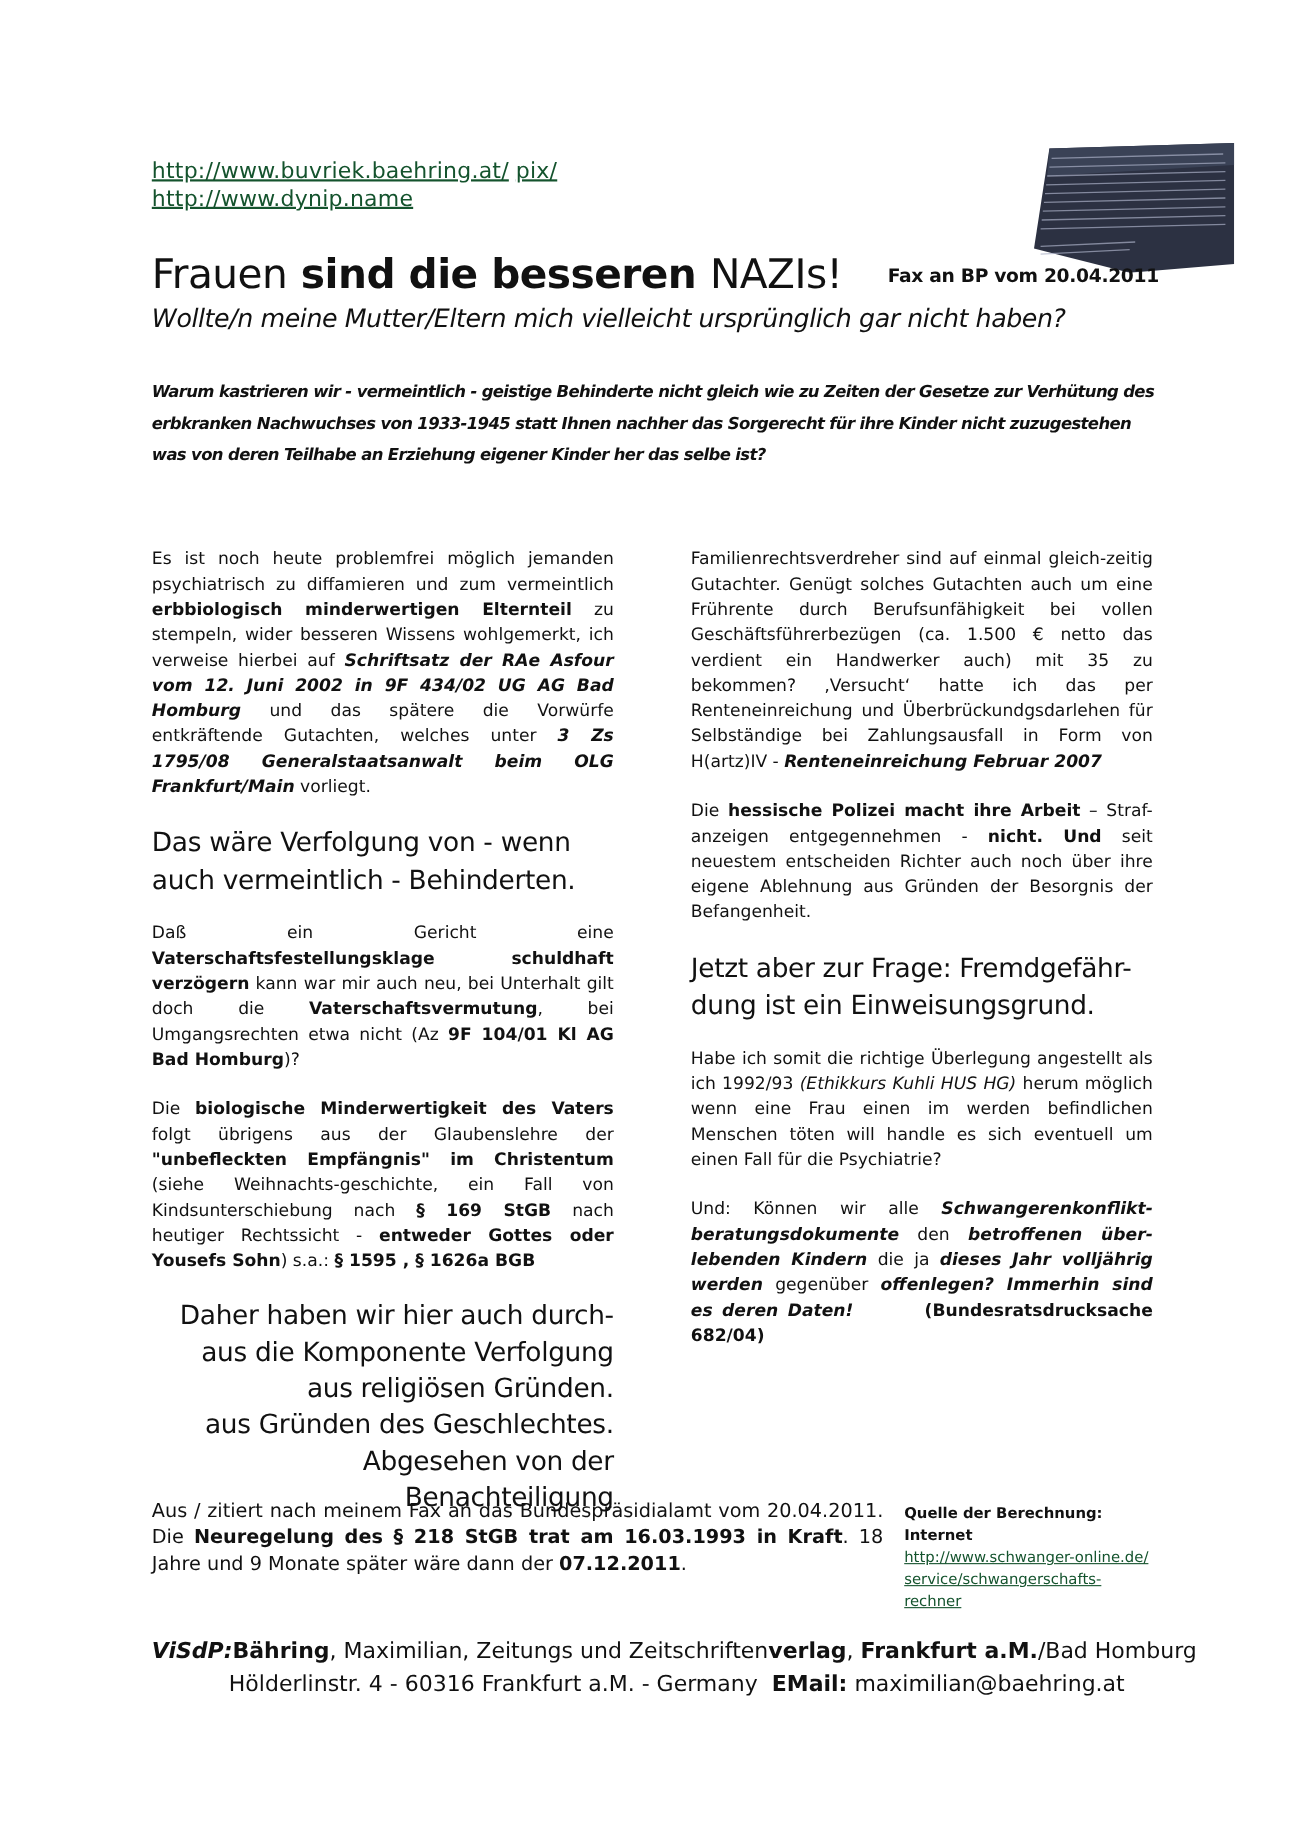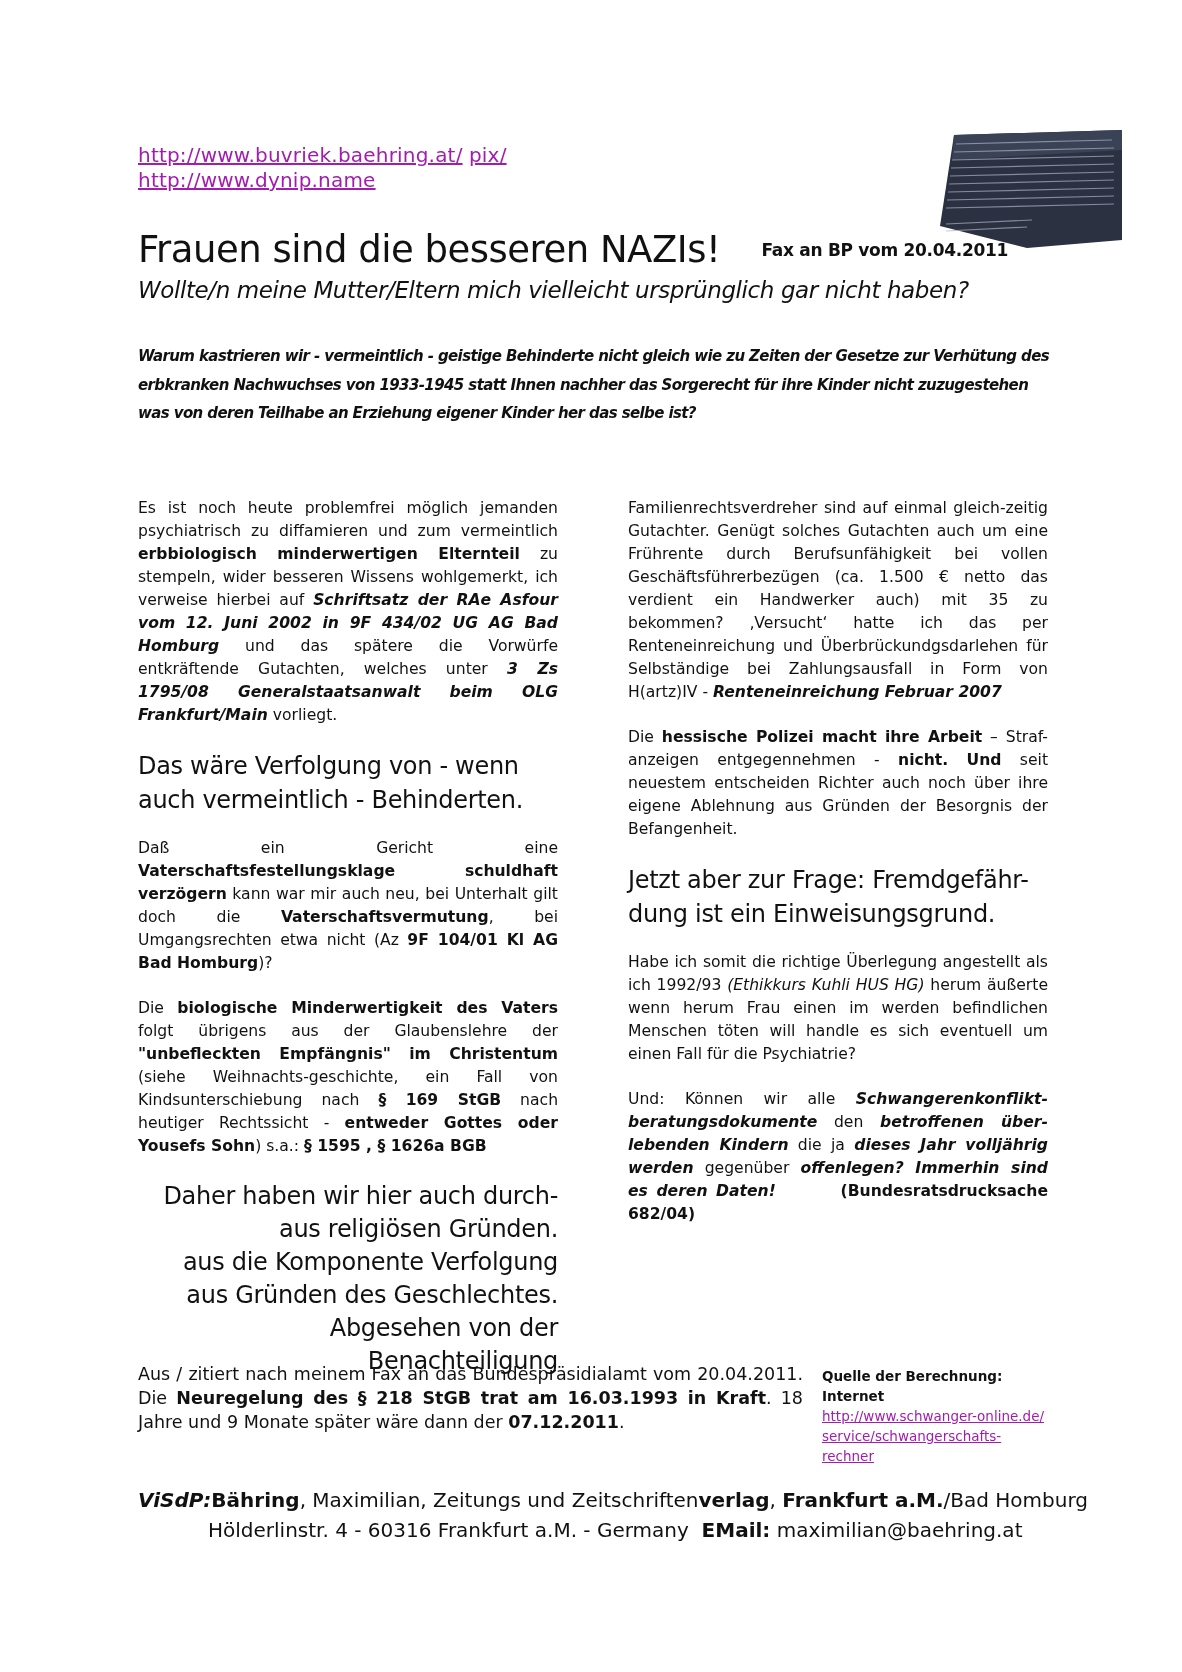--- a/index.html
+++ b/index.html
@@ -1,19 +1,19 @@
 <!DOCTYPE html>
 <html><head>
 <meta charset="utf-8">
 <style>
   html, body { margin:0; padding:0; background:#ffffff; }
   body { width:1182px; height:1672px; position:relative; overflow:hidden;
          font-family:"DejaVu Sans", sans-serif; color:#111; }
   .abs { position:absolute; }
-  a { color:#a21caf; text-decoration:underline; }
+  a { color:#14532d; text-decoration:underline; }
   .links { left:138px; top:143px; font-size:20px; line-height:25px; }
   .links a { letter-spacing:0.2px; }
   .plaque { left:932px; top:130px; width:190px; height:118px; }
   .title { left:138px; top:228px; font-size:37px; line-height:44px; letter-spacing:-0.5px; white-space:nowrap; }
   .title .fax { font-size:17px; font-weight:bold; letter-spacing:-0.3px; margin-left:30px; vertical-align:6px; }
   .subtitle { left:138px; top:275px; font-size:23px; font-style:italic; line-height:30px; letter-spacing:-0.4px; white-space:nowrap; }
   .lead { left:138px; top:342px; width:920px; font-size:15px; font-style:italic; font-weight:bold; line-height:28.5px; letter-spacing:-0.6px; }
   .col { font-size:15.6px; line-height:23px; text-align:justify; }
   .col p { margin:0 0 22px 0; }
   .colL { left:138px; top:497px; width:420px; }
@@ -53,58 +53,58 @@
       <line x1="16" y1="62" x2="182" y2="58"></line>
       <line x1="15" y1="70" x2="182" y2="66"></line>
       <line x1="14" y1="78" x2="182" y2="74"></line>
       <line x1="14" y1="94" x2="100" y2="90"></line>
       <line x1="14" y1="101" x2="95" y2="97"></line>
     </g>
   </svg>
 </div>
 
 <div class="abs title">
-  <span>Frauen</span><span style="font-weight:400;text-align:center;"> sind die besseren </span><span>NAZIs</span><span>!</span>
+  <span>Frauen</span><span style="font-weight:700;text-align:center;"> sind die besseren </span><span>NAZIs</span><span>!</span>
   <span class="fax">Fax an BP vom 20.04.2011</span>
 </div>
 
 <div class="abs subtitle">Wollte/n meine Mutter/Eltern mich vielleicht ursprünglich gar nicht haben?</div>
 
 <div class="abs lead">Warum kastrieren wir - vermeintlich - geistige Behinderte nicht gleich wie zu Zeiten der Gesetze zur Verhütung des erbkranken Nachwuchses von 1933-1945 statt Ihnen nachher das Sorgerecht für ihre Kinder nicht zuzugestehen was von deren Teilhabe an Erziehung eigener Kinder her das selbe ist?</div>
 
 <div class="abs col colL">
   <p>
     <span>Es ist noch heute problemfrei möglich jemanden psychiatrisch zu diffamieren und zum vermeintlich </span><b>erbbiologisch minderwertigen Elternteil</b><span> zu stempeln, wider besseren Wissens wohlgemerkt, ich verweise hierbei auf </span><span class="bi">Schriftsatz der RAe Asfour vom 12. Juni 2002 in 9F 434/02 UG AG Bad Homburg</span><span> und das spätere die Vorwürfe entkräftende Gutachten, welches unter </span><span class="bi">3 Zs 1795/08 Generalstaatsanwalt beim OLG Frankfurt/Main</span><span> vorliegt.</span>
   </p>
   <div class="head2">Das wäre Verfolgung von - wenn auch vermeintlich - Behinderten.</div>
   <p>
     <span>Daß ein Gericht eine </span><b>Vaterschaftsfestellungsklage schuldhaft verzögern</b><span> kann war mir auch neu, bei Unterhalt gilt doch die </span><b>Vaterschaftsvermutung</b><span>, bei Umgangsrechten etwa nicht (Az </span><b>9F 104/01 Kl AG Bad Homburg</b><span>)?</span>
   </p>
   <p>
     <span>Die </span><b>biologische Minderwertigkeit des Vaters</b><span> folgt übrigens aus der Glaubenslehre der </span><b>"unbefleckten Empfängnis" im Christentum</b><span> (siehe Weihnachts-geschichte, ein Fall von Kindsunterschiebung nach </span><b>§ 169 StGB</b><span> nach heutiger Rechtssicht - </span><b>entweder Gottes oder Yousefs Sohn</b><span>) s.a.: </span><b>§ 1595 , § 1626a BGB</b>
   </p>
   <div class="head3">
     <div>Daher haben wir hier auch durch-</div>
+    <div>aus die Komponente Verfolgung</div>
     <div>aus religiösen Gründen.</div>
-    <div>aus die Komponente Verfolgung</div>
     <div>aus Gründen des Geschlechtes.</div>
     <div>Abgesehen von der Benachteiligung</div>
   </div>
 </div>
 
 <div class="abs col colR">
   <p>
     <span>Familienrechtsverdreher sind auf einmal gleich-zeitig Gutachter. Genügt solches Gutachten auch um eine Frührente durch Berufsunfähigkeit  bei vollen Geschäftsführerbezügen  (ca. 1.500 € netto das verdient ein Handwerker auch) mit 35 zu bekommen? ‚Versucht‘ hatte ich das per Renteneinreichung und Überbrückundgsdarlehen für Selbständige bei Zahlungsausfall  in Form von H(artz)IV - </span><span class="bi">Renteneinreichung Februar 2007</span>
   </p>
   <p>
     <span>Die </span><b>hessische Polizei macht ihre Arbeit</b><span> – Straf-anzeigen entgegennehmen - </span><b>nicht.</b><span>  </span><b>Und</b><span> seit neuestem entscheiden Richter auch noch über ihre eigene Ablehnung aus Gründen der Besorgnis der Befangenheit.</span>
   </p>
   <div class="head2" style="margin-top:6px;">Jetzt aber zur Frage: Fremdgefähr-dung ist ein Einweisungsgrund.</div>
   <p>
-    <span>Habe ich somit die richtige Überlegung angestellt als ich 1992/93 </span><span class="i">(Ethikkurs Kuhli HUS HG)</span><span> herum äußerte wenn herum Frau einen im werden befindlichen Menschen töten will handle es sich eventuell um einen Fall für die Psychiatrie?</span>
+    <span>Habe ich somit die richtige Überlegung angestellt als ich 1992/93 </span><span class="i">(Ethikkurs Kuhli HUS HG)</span><span> herum möglich wenn eine Frau einen im werden befindlichen Menschen töten will handle es sich eventuell um einen Fall für die Psychiatrie?</span>
   </p>
   <p>
     <span>Und: Können wir alle </span><span class="bi">Schwangerenkonflikt-beratungsdokumente</span><span> den </span><span class="bi">betroffenen über-lebenden Kindern</span><span> die ja </span><span class="bi">dieses Jahr volljährig werden</span><span> gegenüber </span><span class="bi">offenlegen? Immerhin sind es deren Daten!</span><span style="white-space:pre;">        </span><b>(Bundesratsdrucksache 682/04)</b>
   </p>
 </div>
 
 <div class="abs bottom">
   <span>Aus / zitiert nach meinem Fax an das Bundespräsidialamt vom 20.04.2011. Die </span><b>Neuregelung des § 218 StGB trat am 16.03.1993 in Kraft</b><span>. 18 Jahre und  9 Monate später wäre dann der </span><b>07.12.2011</b><span>.</span>
 </div>
 

